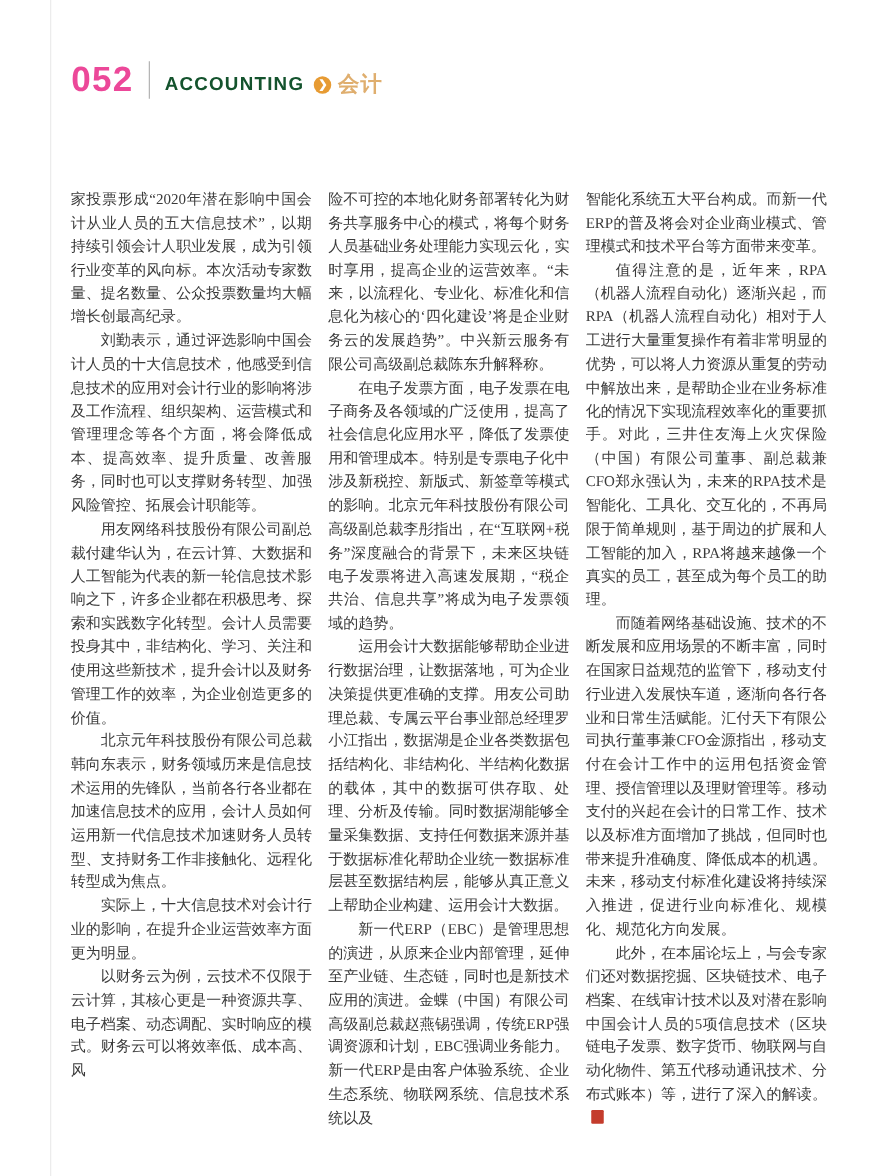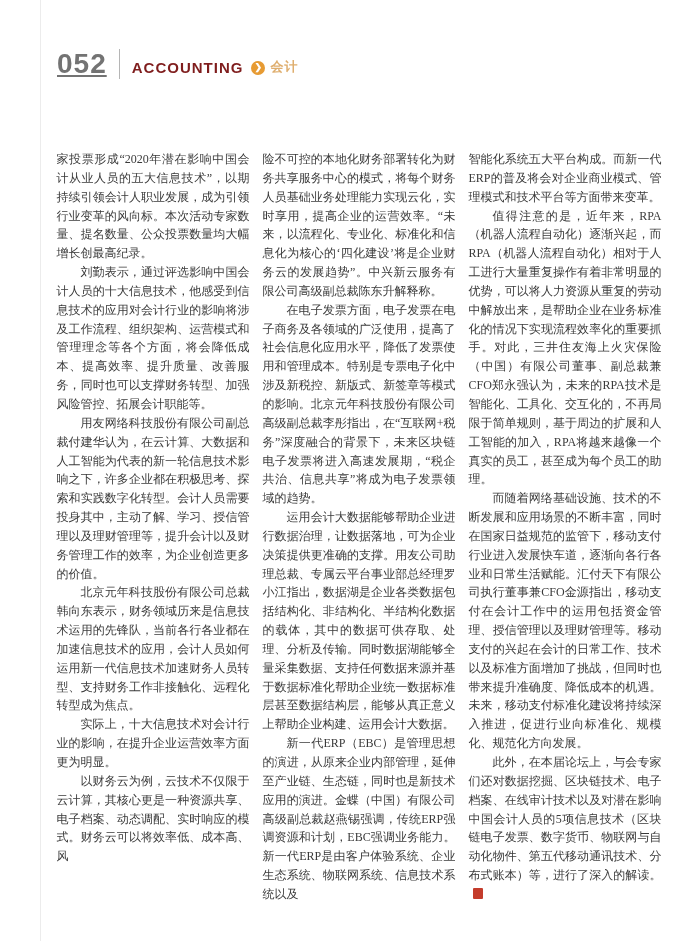--- a/index.html
+++ b/index.html
@@ -14,39 +14,38 @@
     position:absolute; left:40px; top:0; bottom:0;
     width:1px; background:#ececec;
   }
   
   .page-header {
     position:absolute; left:57px; top:48px;
     display:flex; align-items:center;
     font-family:"Liberation Sans", sans-serif;
   }
   .page-num {
-    font-size:28px; font-weight:bold; color:#737373; letter-spacing:1px;
+    font-size:28px; font-weight:bold; color:#ec4899; letter-spacing:1px;
     line-height:32px;
-    text-decoration:underline;
   }
   .header-divider {
     width:1px; height:30px; background:#b5b5b5; margin:0 12px;
   }
   .section-en {
-    font-size:15px; font-weight:bold; color:#7f1d1d; letter-spacing:1px;
+    font-size:15px; font-weight:bold; color:#14532d; letter-spacing:1px;
     margin-top:6px;
   }
   .arrow-badge {
     width:14px; height:14px; border-radius:50%;
     color:#ffffff; font-size:9px; font-weight:bold;
     display:inline-flex; align-items:center; justify-content:center;
     margin:7px 5px 0 8px; line-height:1;
   }
   .section-cn {
-    font-size:13px; font-weight:bold; margin-top:6px; letter-spacing:1px;
+    font-size:17px; font-weight:bold; margin-top:6px; letter-spacing:1px;
   }
   
   .columns {
     position:absolute; left:57px; top:150px; width:604px;
     display:flex; gap:13px;justify-content:center;
   }
   .column {
     width:193px; flex:0 0 193px;
     font-size:12px; line-height:18.85px; color:#3a3a3a;
     text-align:justify;
@@ -75,21 +74,21 @@
     <span class="header-divider"></span>
     <span class="section-en">ACCOUNTING</span>
     <span class="arrow-badge" style="background: rgb(231, 155, 51);">❯</span>
     <span class="section-cn" style="color: rgb(223, 174, 110);">会计</span>
   </header>
 
   <main class="columns" id="columns">
       <div class="column">
         <p class="para-cont">家投票形成“2020年潜在影响中国会计从业人员的五大信息技术”，以期持续引领会计人职业发展，成为引领行业变革的风向标。本次活动专家数量、提名数量、公众投票数量均大幅增长创最高纪录。</p>
         <p class="para">刘勤表示，通过评选影响中国会计人员的十大信息技术，他感受到信息技术的应用对会计行业的影响将涉及工作流程、组织架构、运营模式和管理理念等各个方面，将会降低成本、提高效率、提升质量、改善服务，同时也可以支撑财务转型、加强风险管控、拓展会计职能等。</p>
-        <p class="para">用友网络科技股份有限公司副总裁付建华认为，在云计算、大数据和人工智能为代表的新一轮信息技术影响之下，许多企业都在积极思考、探索和实践数字化转型。会计人员需要投身其中，主动了解、学习、授信管理以及理财管理等，提升会计以及财务管理工作的效率，为企业创造更多的价值。</p>
+        <p class="para">用友网络科技股份有限公司副总裁付建华认为，在云计算、大数据和人工智能为代表的新一轮信息技术影响之下，许多企业都在积极思考、探索和实践数字化转型。会计人员需要投身其中，非结构化、学习、关注和使用这些新技术，提升会计以及财务管理工作的效率，为企业创造更多的价值。</p>
         <p class="para">北京元年科技股份有限公司总裁韩向东表示，财务领域历来是信息技术运用的先锋队，当前各行各业都在加速信息技术的应用，会计人员如何运用新一代信息技术加速财务人员转型、支持财务工作非接触化、远程化转型成为焦点。</p>
         <p class="para">实际上，十大信息技术对会计行业的影响，在提升企业运营效率方面更为明显。</p>
         <p class="para">以财务云为例，云技术不仅限于云计算，其核心更是一种资源共享、电子档案、动态调配、实时响应的模式。财务云可以将效率低、成本高、风</p>
       </div>
       <div class="column">
         <p class="para-cont">险不可控的本地化财务部署转化为财务共享服务中心的模式，将每个财务人员基础业务处理能力实现云化，实时享用，提高企业的运营效率。“未来，以流程化、专业化、标准化和信息化为核心的‘四化建设’将是企业财务云的发展趋势”。中兴新云服务有限公司高级副总裁陈东升解释称。</p>
         <p class="para">在电子发票方面，电子发票在电子商务及各领域的广泛使用，提高了社会信息化应用水平，降低了发票使用和管理成本。特别是专票电子化中涉及新税控、新版式、新签章等模式的影响。北京元年科技股份有限公司高级副总裁李彤指出，在“互联网+税务”深度融合的背景下，未来区块链电子发票将进入高速发展期，“税企共治、信息共享”将成为电子发票领域的趋势。</p>
         <p class="para">运用会计大数据能够帮助企业进行数据治理，让数据落地，可为企业决策提供更准确的支撑。用友公司助理总裁、专属云平台事业部总经理罗小江指出，数据湖是企业各类数据包括结构化、非结构化、半结构化数据的载体，其中的数据可供存取、处理、分析及传输。同时数据湖能够全量采集数据、支持任何数据来源并基于数据标准化帮助企业统一数据标准层甚至数据结构层，能够从真正意义上帮助企业构建、运用会计大数据。</p>
         <p class="para">新一代ERP（EBC）是管理思想的演进，从原来企业内部管理，延伸至产业链、生态链，同时也是新技术应用的演进。金蝶（中国）有限公司高级副总裁赵燕锡强调，传统ERP强调资源和计划，EBC强调业务能力。新一代ERP是由客户体验系统、企业生态系统、物联网系统、信息技术系统以及</p>
       </div>

